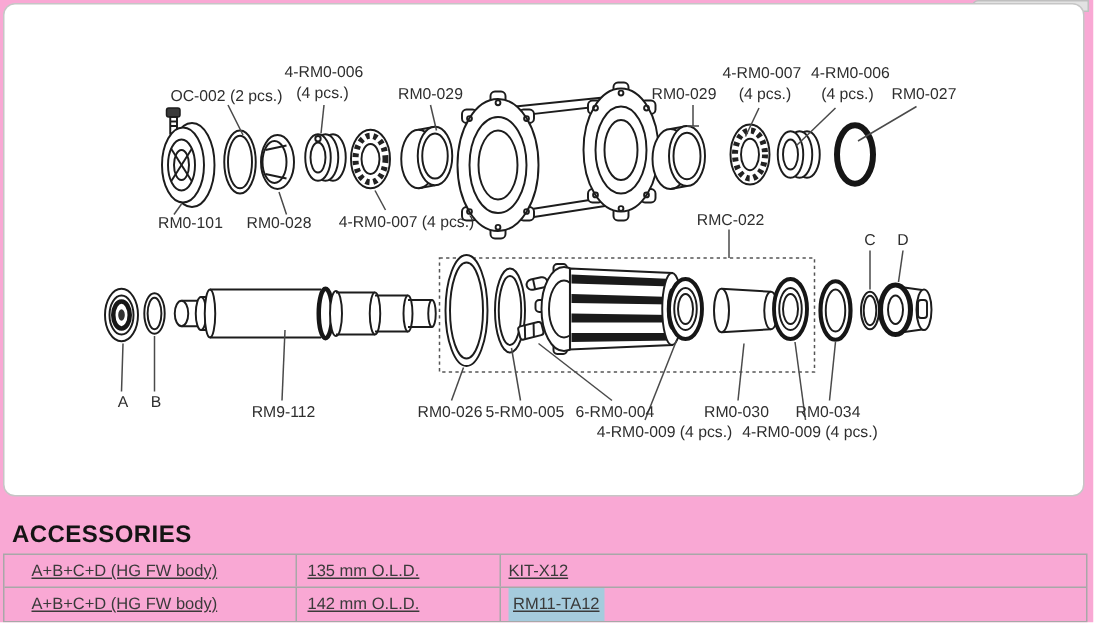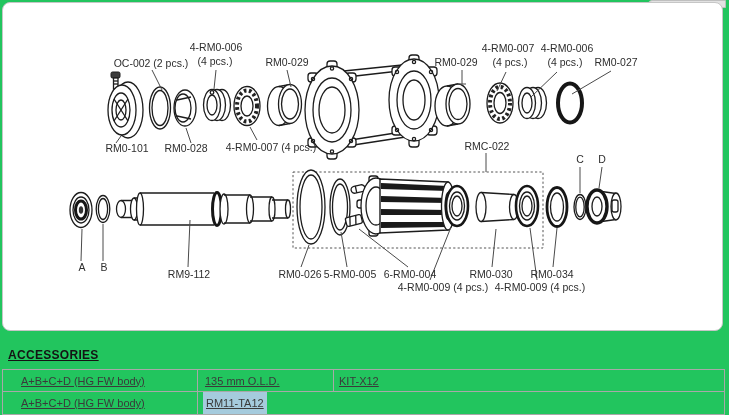--- a/index.html
+++ b/index.html
@@ -1,30 +1,30 @@
 <!DOCTYPE html>
 <html><head>
 <meta charset="utf-8">
 <style>
   html,body{margin:0;padding:0;background:#fff;}
-  #stage{position:relative;width:729px;height:415px;background:#22c55e;overflow:hidden;
+  #stage{position:relative;width:729px;height:415px;background:#f9a8d4;overflow:hidden;
          font-family:"Liberation Sans", sans-serif;}
   
   #panel-frame{position:absolute;left:2px;top:2px;width:719px;height:327px;
                border:1px solid #c6c6c6;border-radius:8px;background:#fff;}
   #panel-tab{position:absolute;left:648px;top:0;width:76px;height:6px;
              background:#e2e2e2;border:1px solid #bfbfbf;border-radius:4px 0 0 0;}
   #diagram-svg{position:absolute;left:0;top:0;}
   #diagram-svg text{font-family:"Liberation Sans",sans-serif;font-size:10.5px;fill:#2e2e2e;}
   .lead{stroke:#4a4a4a;stroke-width:1;fill:none;}
   .ln{stroke:#1c1c1c;stroke-width:1.3;fill:none;}
   .fw{fill:#fff;stroke:#1c1c1c;stroke-width:1.3;}
   
-  #acc-heading{position:absolute;left:8px;top:348px;font-size:12px;font-weight:700;
-               color:#141414;letter-spacing:.3px;text-decoration:underline;}
+  #acc-heading{position:absolute;left:8px;top:348px;font-size:16px;font-weight:700;
+               color:#141414;letter-spacing:.3px;}
   #acc-table{position:absolute;left:2px;top:369px;width:721px;border:1px solid #a8a8a8;
              font-size:11px;color:#3a3a3a;}
   .acc-row{display:grid;grid-template-columns:194px 136px 1fr;height:21px;text-decoration:underline;}
   .acc-row + .acc-row{border-top:1px solid #a8a8a8;height:22px;}
   .acc-cell{display:flex;align-items:center;overflow:hidden;white-space:nowrap;}
   .acc-cell.c1{padding-left:18px;}
   .acc-cell.c2{border-left:1px solid #a8a8a8;padding-left:7px;}
   .acc-cell.c3{border-left:1px solid #a8a8a8;padding-left:5px;}
   .hl{background:#a5cbdd;padding:16px 3px;}
 </style>
@@ -321,18 +321,19 @@
   <div id="acc-table">
     <div class="acc-row">
       <div class="acc-cell c1">A+B+C+D (HG FW body)</div>
       <div class="acc-cell c2">135 mm O.L.D.</div>
       <div class="acc-cell c3">
         <span>KIT-X12</span>
       </div>
     </div>
     <div class="acc-row">
       <div class="acc-cell c1">A+B+C+D (HG FW body)</div>
+      <div class="acc-cell c2">142 mm O.L.D.</div>
       <div class="acc-cell c3">
         <span class="hl">RM11-TA12</span>
       </div>
     </div>
   </div>
 </div>
 
 </body></html>

